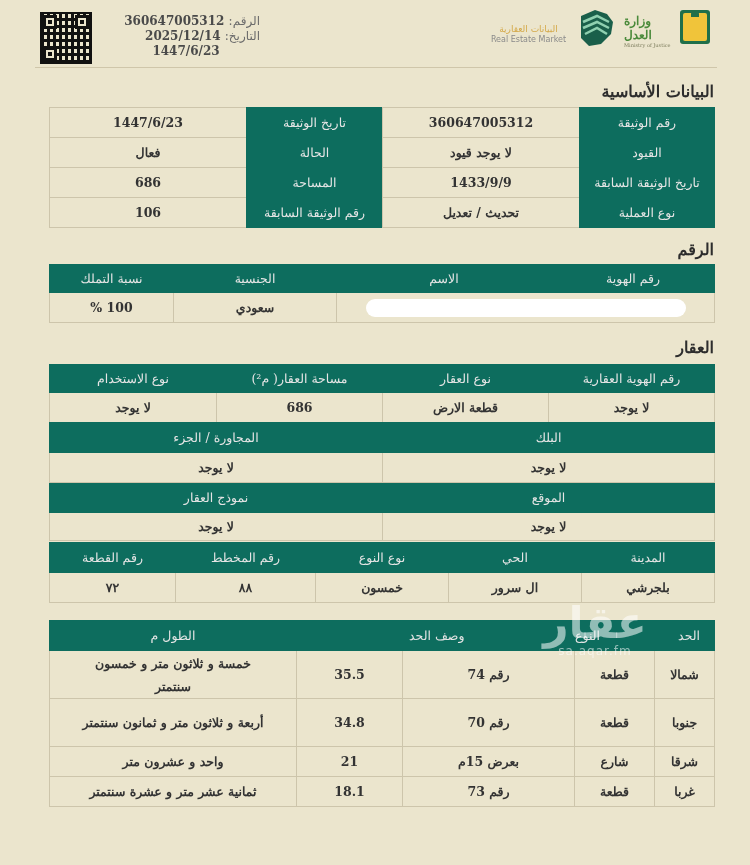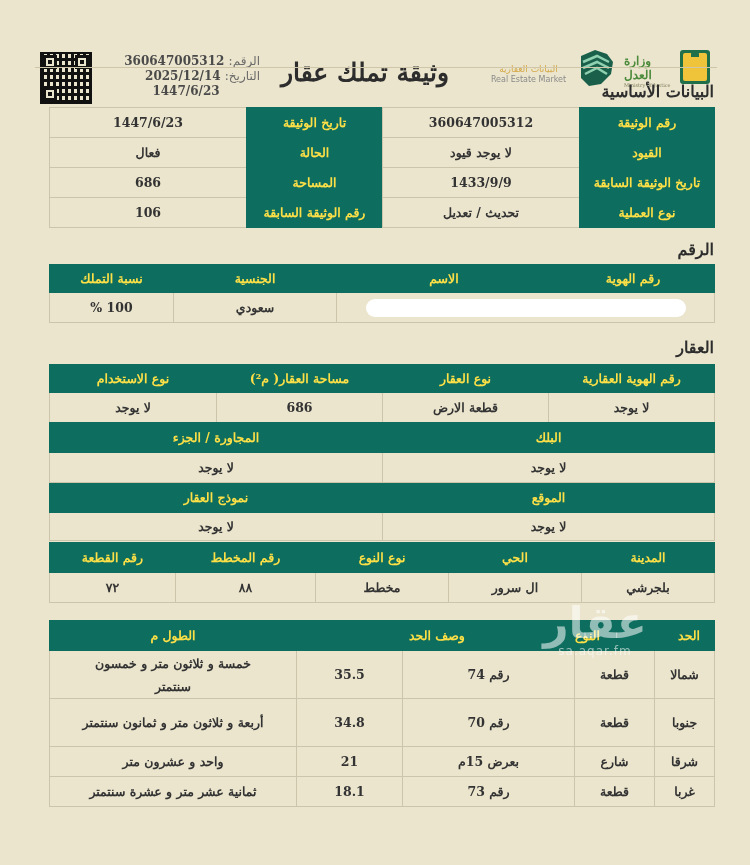--- a/index.html
+++ b/index.html
@@ -6,21 +6,21 @@
   html, body { width: 750px; height: 865px; overflow: hidden; }
   body {
     background: #ebe5cd;
     font-family: "DejaVu Serif", "Liberation Serif", serif;
     color: #2b2b2b;
     position: relative;
   }
   .page { position: absolute; left: 0; top: 0; width: 750px; height: 865px; }
 
   
-  .header { position: absolute; left: 0; top: 0; width: 750px; height: 68px; margin-top: 40px; }
+  .header { position: absolute; left: 0; top: 0; width: 750px; height: 68px; }
   .qr {
     position: absolute; left: 40px; top: 12px; width: 52px; height: 52px;
     background:
       repeating-linear-gradient(90deg, #111 0 3px, transparent 3px 6px),
       repeating-linear-gradient(0deg, #111 0 3px, #ebe5cd 3px 7px);
     border: 1px solid #111;
   }
   .qr .finder { position: absolute; width: 14px; height: 14px; border: 3px solid #111; background: #ebe5cd; }
   .qr .finder::after { content: ""; position: absolute; left: 2px; top: 2px; width: 4px; height: 4px; background: #111; }
   .meta {
@@ -60,21 +60,21 @@
   .section-title {
     position: absolute; right: 36px; direction: rtl; font-size: 16px; font-weight: bold; color: #2d2d2d;
   }
 
   
   table { border-collapse: collapse; position: absolute; direction: rtl; table-layout: fixed; }
   td, th {
     border: 1px solid #cdc5ab; text-align: center; vertical-align: middle;
     font-size: 12.5px; font-weight: bold; color: #333;
   }
-  .g { background: #0d6d5e; color: #fde047; font-weight: bold; border-color: #0d6d5e; }
+  .g { background: #0d6d5e; color: #e5e5e5; font-weight: normal; border-color: #0d6d5e; }
   .c { background: #ebe5cd; }
 
   .redact {
     display: inline-block; width: 320px; height: 18px; background: #fff; border-radius: 10px; vertical-align: middle;
   }
 
   .watermark {
     position: absolute; left: 520px; top: 598px; width: 150px; height: 80px; pointer-events: none;
     color: rgba(255,255,255,0.55); text-align: center; font-family: "DejaVu Sans", sans-serif;
   }
@@ -91,21 +91,20 @@
     <div class="qr">
       <div class="finder" style="left:2px;top:2px;"></div>
       <div class="finder" style="right:2px;top:2px;"></div>
       <div class="finder" style="left:2px;bottom:2px;"></div>
     </div>
     <div class="meta">
       <div><span class="lbl">الرقم:</span> <span>360647005312</span></div>
       <div><span class="lbl">التاريخ:</span> <span>2025/12/14</span></div>
       <span class="hijri">1447/6/23</span>
     </div>
-    <div class="doc-title">وثيقة تملك عقار</div>
 
     <div class="logo-rem">
       <span class="ar">البيانات العقارية</span>
       <span class="en">Real Estate Market</span>
     </div>
     <div class="logo-map">
       <svg width="42" height="40" viewBox="0 0 42 40">
         <path d="M6 8 L20 2 L32 6 L38 14 L36 26 L26 36 L14 38 L6 30 Z" fill="#1a5f4a"></path>
         <path d="M8 14 L22 8 L34 14" stroke="#8fd0b0" stroke-width="2.5" fill="none"></path>
         <path d="M8 20 L22 14 L34 20" stroke="#8fd0b0" stroke-width="2.5" fill="none"></path>
@@ -244,21 +243,21 @@
         <tr style="height:30px;">
       <td class="g">المدينة</td>
       <td class="g">الحي</td>
       <td class="g">نوع النوع</td>
       <td class="g">رقم المخطط</td>
       <td class="g">رقم القطعة</td>
     </tr>
     <tr style="height:30px;">
       <td class="c">بلجرشي</td>
       <td class="c">ال سرور</td>
-      <td class="c">مخطط</td>
+      <td class="c">خمسون</td>
       <td class="c">٨٨</td>
       <td class="c">٧٢</td>
     </tr>
   </tbody>
     </table>
 
   <table style="left:49px;top:620px;width:665px;">
     <colgroup>
         <col style="width:60px">
         <col style="width:80px">

